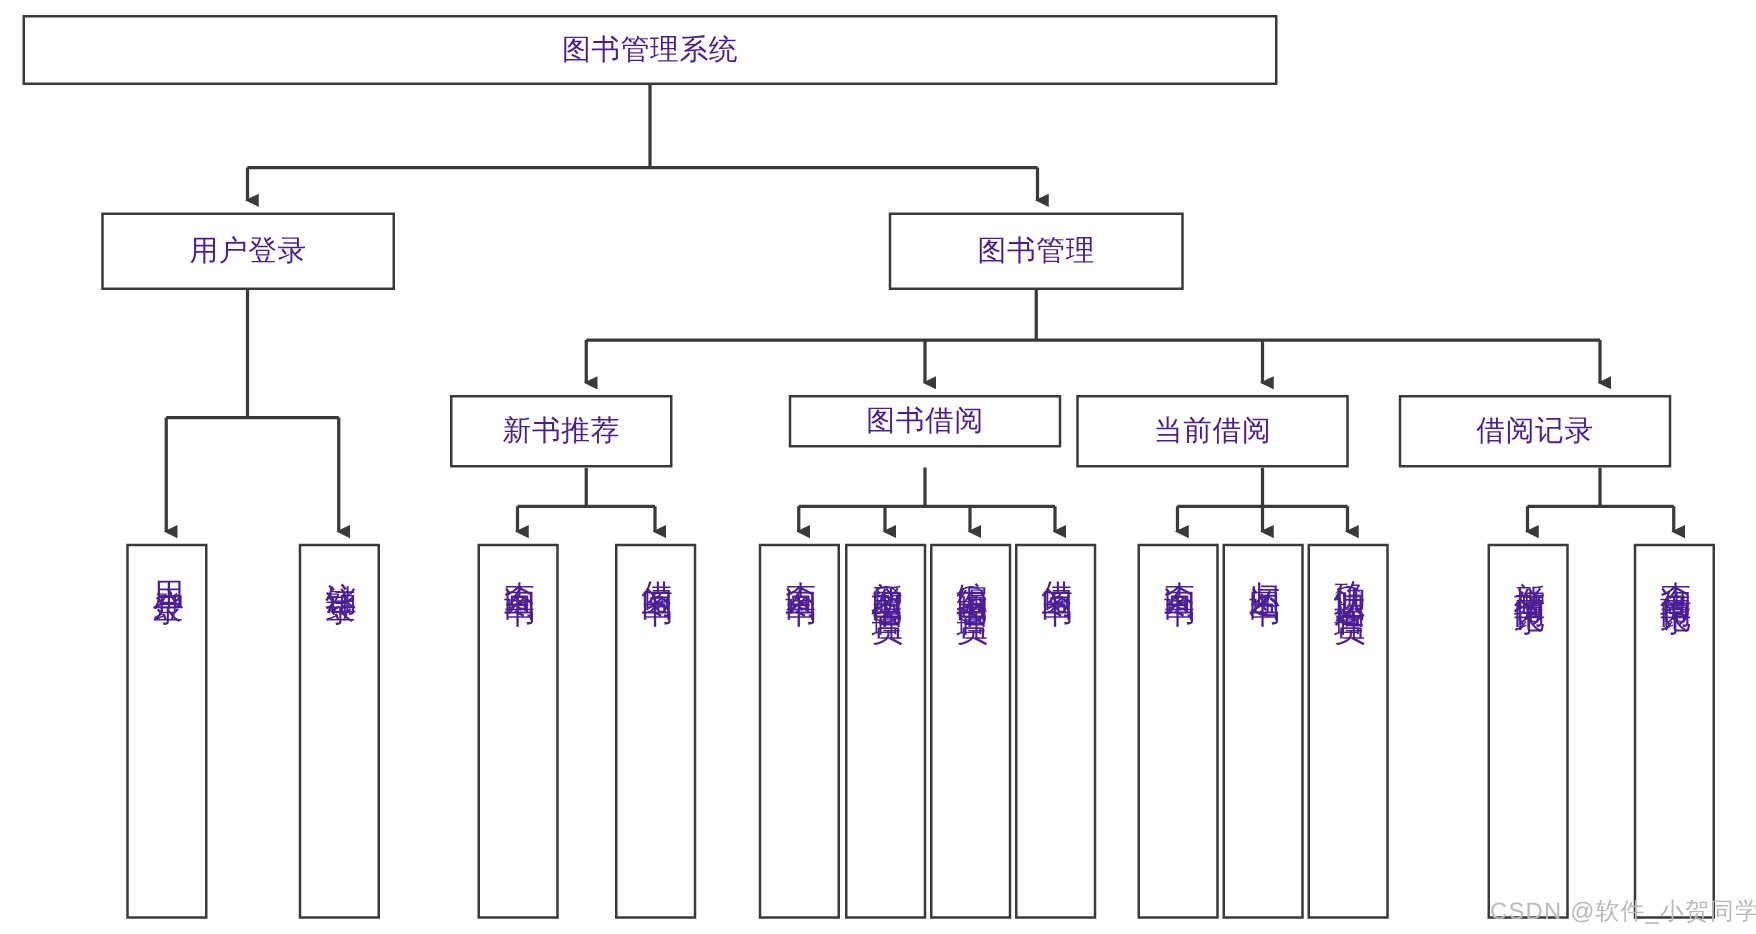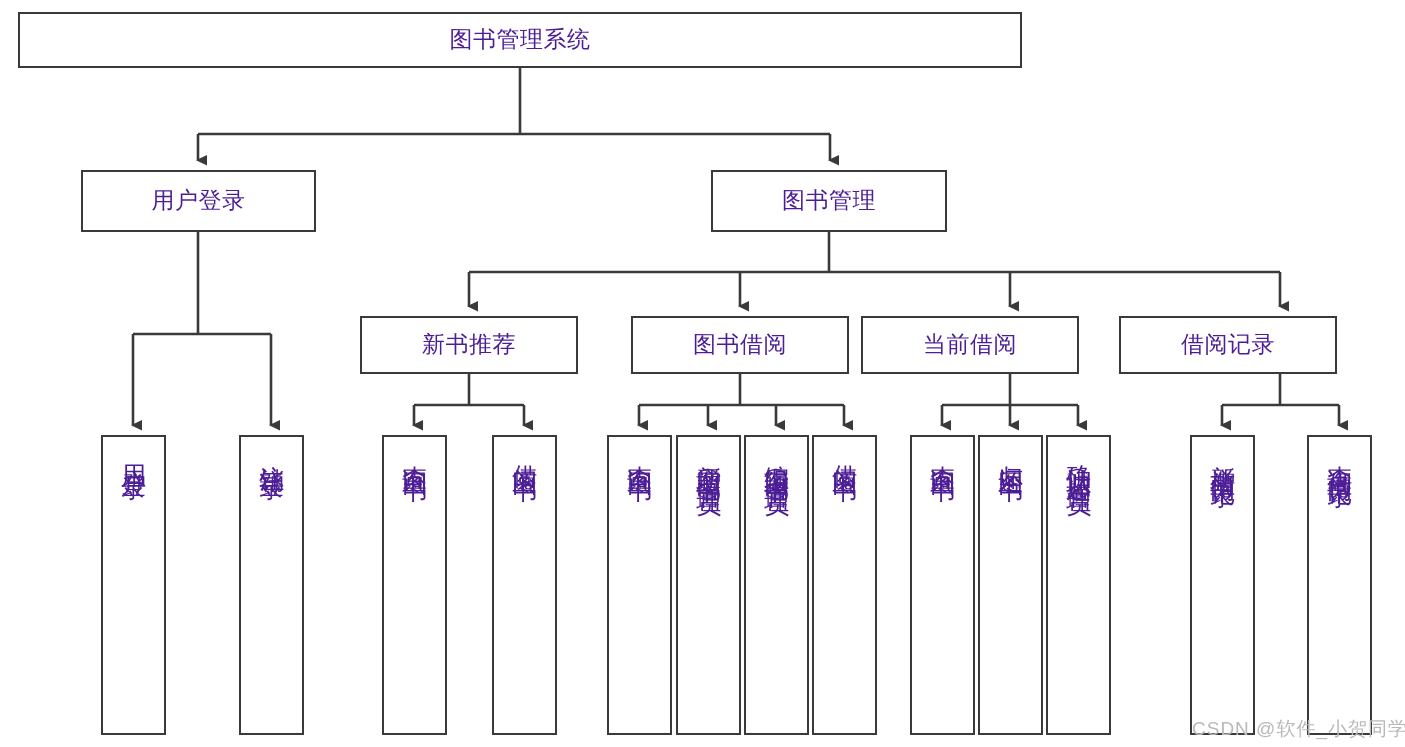--- a/index.html
+++ b/index.html
@@ -127,24 +127,24 @@
     <span class="label">图书管理系统</span>
   </div>
 
   <div class="node horizontal" style="left:81px; top:170px; width:235px; height:62px;">
     <span class="label">用户登录</span>
   </div>
   <div class="node horizontal" style="left:711px; top:170px; width:236px; height:62px;">
     <span class="label">图书管理</span>
   </div>
 
-  <div class="node horizontal" style="left:360px; top:316px; width:218px; height:58px;">
+  <div class="node horizontal" style="left:360px; top:316px; width:178px; height:58px;">
     <span class="label">新书推荐</span>
   </div>
-  <div class="node horizontal" style="left:631px; top:316px; width:218px; height:58px;">
+  <div class="node horizontal" style="left:631px; top:316px; width:218px; height:42px;">
     <span class="label">图书借阅</span>
   </div>
   <div class="node horizontal" style="left:861px; top:316px; width:218px; height:58px;">
     <span class="label">当前借阅</span>
   </div>
   <div class="node horizontal" style="left:1104px; top:316px; width:218px; height:58px;margin-left:15px;">
     <span class="label">借阅记录</span>
   </div>
 
   <div class="node vertical" style="left:101px; top:435px; width:65px; height:300px;">

